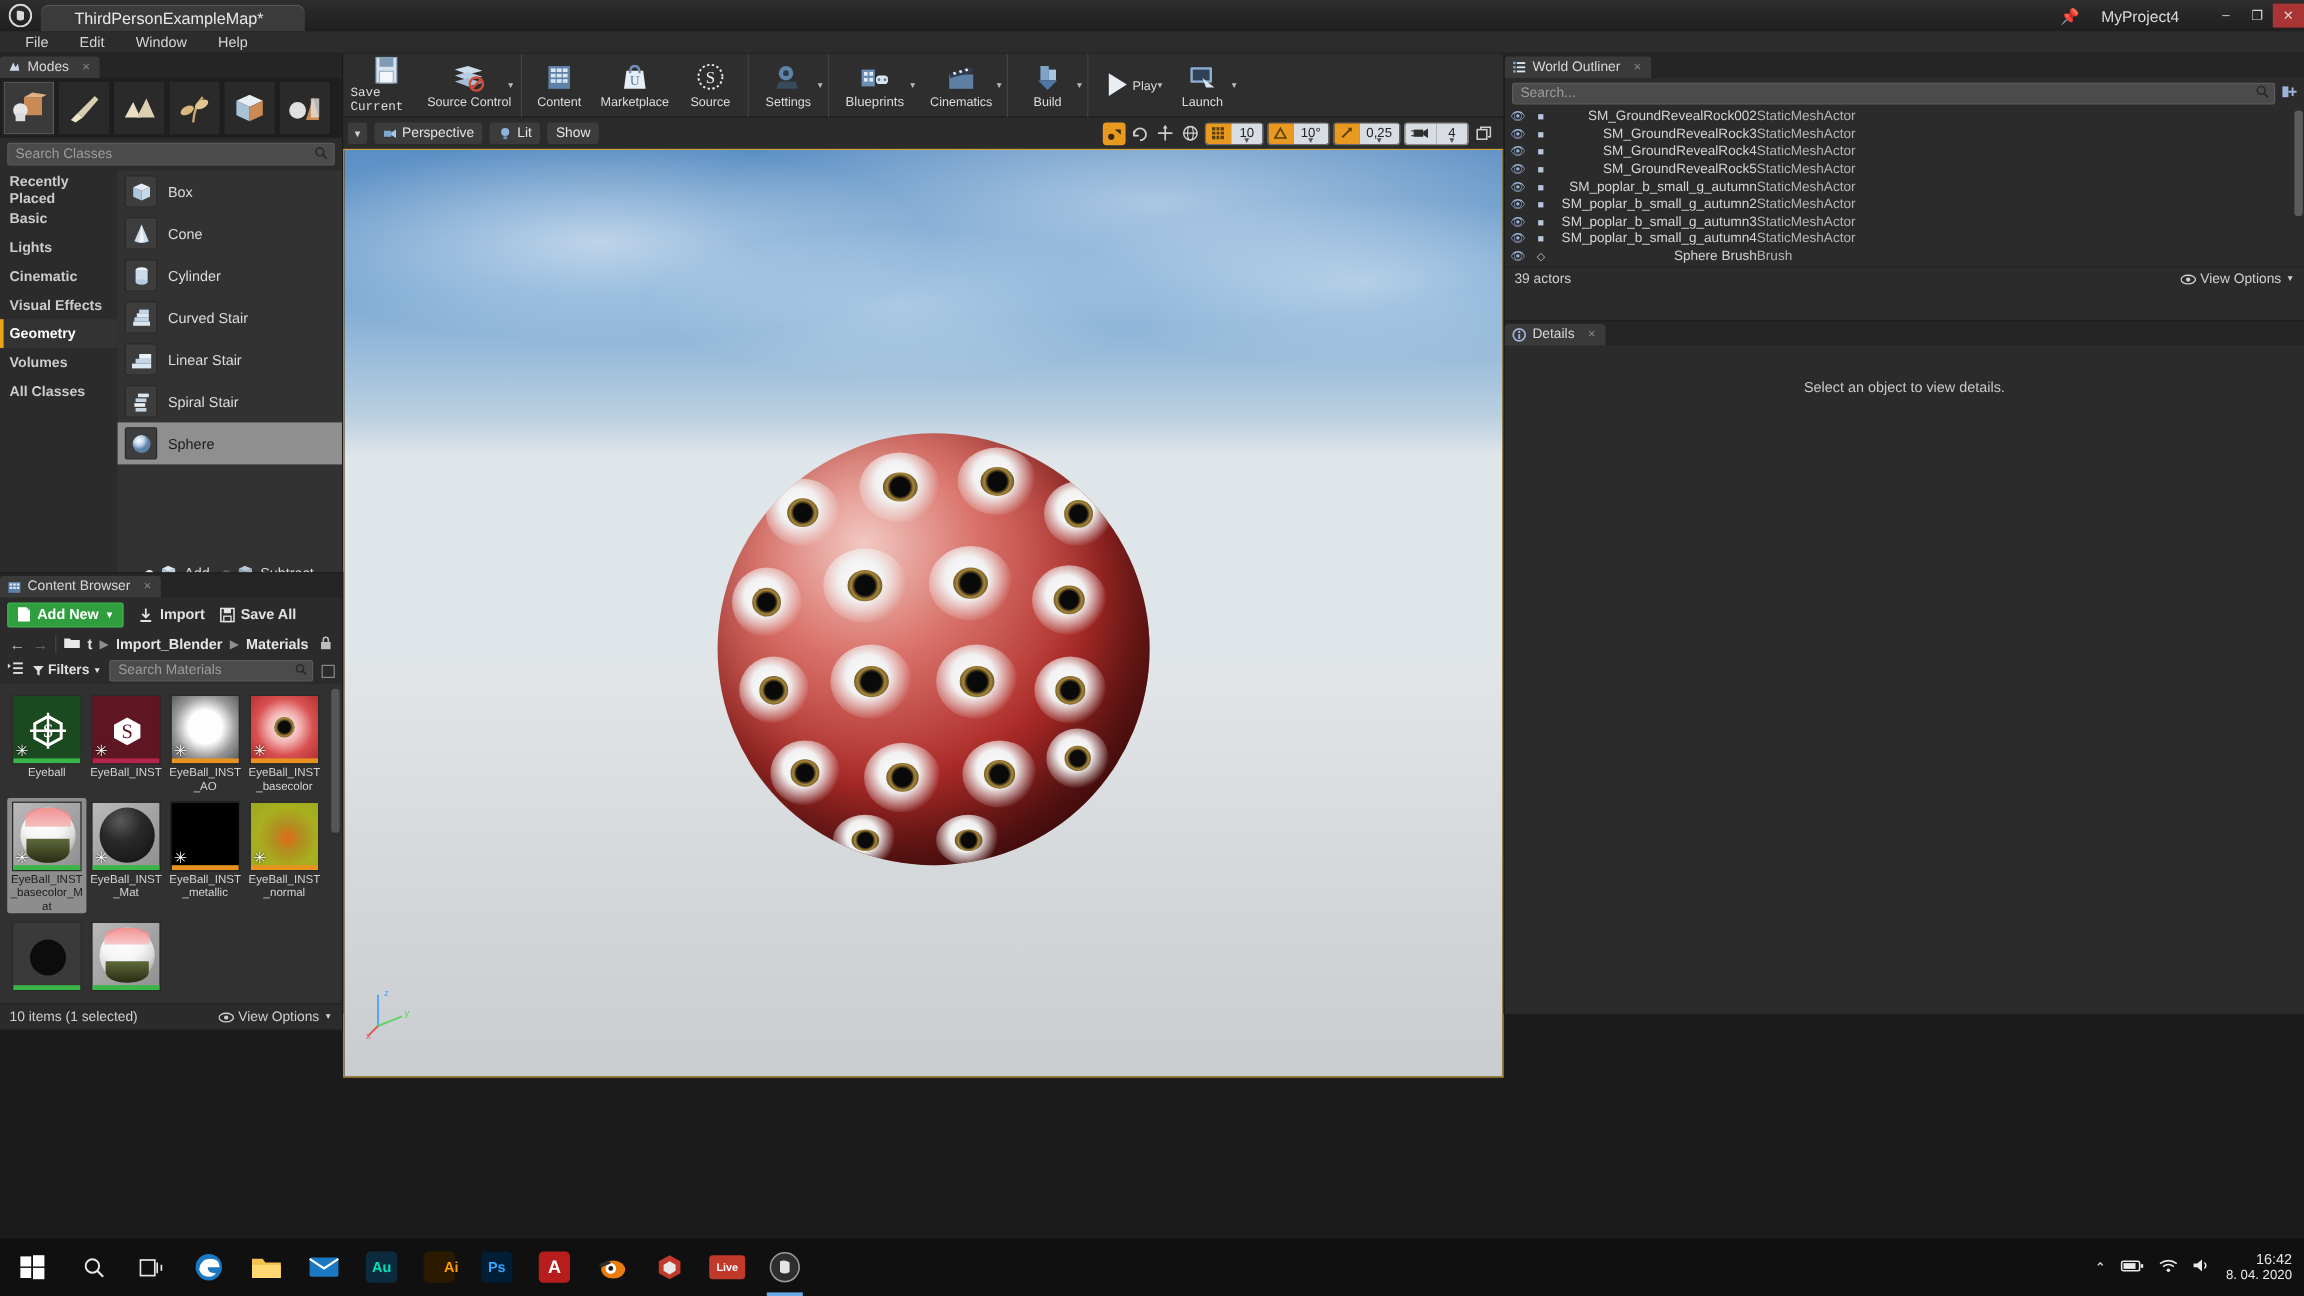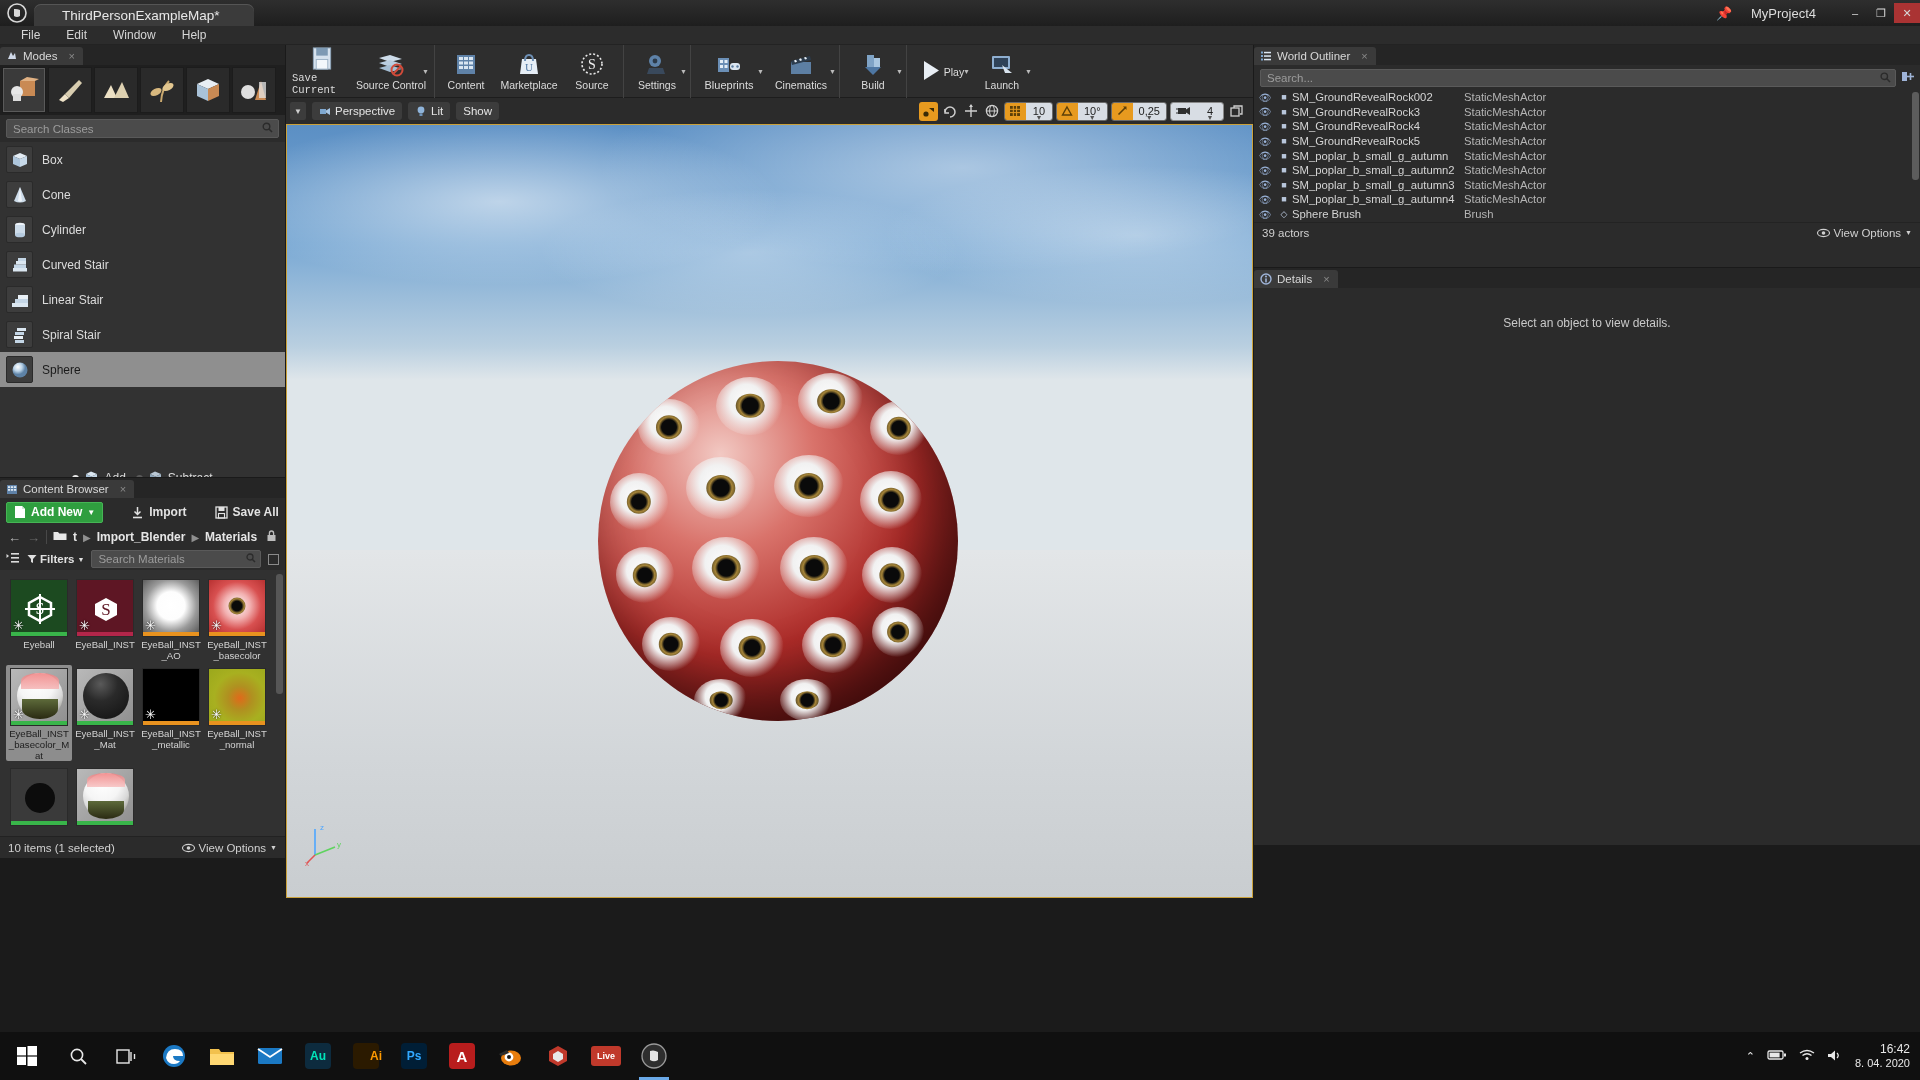--- a/index.html
+++ b/index.html
@@ -100,21 +100,21 @@
   }
   .radio-dot { width:7px; height:7px; border-radius:50%; background:#5a5a5a; display:inline-block; }
   .radio-dot.on { background:#e8e8e8; }
   .asblock { display:flex; align-items:center; gap:5px; }
 
   
   #content-browser {
     position:absolute; left:0; top:477px; width:286px; height:368px;
     background:#2b2b2b; border-right:1px solid #1a1a1a; border-top:1px solid #1a1a1a;
   }
-  .cb-toolbar { height:28px; display:flex; align-items:center; gap:28px; padding:0 6px; background:#2b2b2b; }
+  .cb-toolbar { height:28px; display:flex; align-items:center; gap:12px; padding:0 6px; background:#2b2b2b; }
   .addnew-btn {
     height:21px; background:#2f9e3f; border:1px solid #46b555; border-radius:2px;
     display:flex; align-items:center; gap:5px; padding:0 7px;
     font-size:12px; font-weight:bold; color:#ffffff;
   }
   .cb-tool { display:flex; align-items:center; gap:5px; font-size:12px; font-weight:bold; color:#e2e2e2; }
 
   .breadcrumb { height:22px; display:flex; align-items:center; gap:6px; padding:0 8px; background:#2b2b2b; font-size:12px; }
   .bc-arrow { color:#b9b9b9; font-size:13px; }
   .bc-arrow.dim { color:#6a6a6a; }
@@ -209,21 +209,21 @@
     background: radial-gradient(circle at 45% 42%, #fdfdfd 0%, #f1f1f1 34%, rgba(241,241,241,0) 72%);
   }
   .eye::after {
     content:""; position:absolute; left:50%; top:50%; transform:translate(-50%,-50%);
     width:42%; height:42%; border-radius:50%;
     background: radial-gradient(circle at 50% 50%, #0a0a0a 0%, #0a0a0a 42%, #a58438 58%, #1a1a1a 100%);
   }
   .axis-gizmo { position:absolute; left:18px; bottom:30px; width:44px; height:46px; }
 
   
-  #outliner { position:absolute; left:1253px; top:45px; width:667px; height:222px; background:#2b2b2b; border-left:1px solid #1a1a1a; }
+  #outliner { position:absolute; left:1253px; top:45px; width:667px; height:222px; background:#2b2b2b; border-left:1px solid #1a1a1a;text-align:right; }
   .ol-search-row { padding:4px 6px 3px 6px; display:flex; align-items:center; gap:5px; }
   .ol-search {
     flex:1; height:18px; background:#4b4b4b; border:1px solid #5a5a5a; border-radius:2px;
     display:flex; align-items:center; padding:0 6px; position:relative;
   }
   .ol-search .ph { font-size:11.5px; color:#9c9c9c; }
   .ol-search .mag { position:absolute; right:4px; font-size:11px; color:#d0d0d0; }
   .ol-addico { color:#9fb4d8; font-size:13px; }
   .ol-head {
     height:16px; background:#383838; display:flex; align-items:center;
@@ -349,20 +349,30 @@
         <span class="mag">
           <svg width="11" height="11" viewBox="0 0 11 11">
               <circle cx="4.5" cy="4.5" r="3.3" fill="none" stroke="#2b2b2b" stroke-width="1.4"></circle>
               <line x1="7" y1="7" x2="10" y2="10" stroke="#2b2b2b" stroke-width="1.6"></line>
             </svg>
         </span>
       </div>
     </div>
 
     <div class="modes-body">
+      <div class="cat-list">
+        <div class="cat-item">Recently Placed</div>
+        <div class="cat-item">Basic</div>
+        <div class="cat-item">Lights</div>
+        <div class="cat-item">Cinematic</div>
+        <div class="cat-item">Visual Effects</div>
+        <div class="cat-item active">Geometry</div>
+        <div class="cat-item">Volumes</div>
+        <div class="cat-item">All Classes</div>
+      </div>
 
       <div class="class-list">
         <div class="class-item">
           <span class="class-thumb">
             <svg width="20" height="20" viewBox="0 0 20 20">
                 <path d="M3 6 L10 3 L17 6 L10 9Z" fill="#e4edf5"></path>
                 <path d="M3 6 L3 14 L10 17 L10 9Z" fill="#aec6dc"></path>
                 <path d="M10 9 L10 17 L17 14 L17 6Z" fill="#c7d9e9"></path>
               </svg>
           </span>

